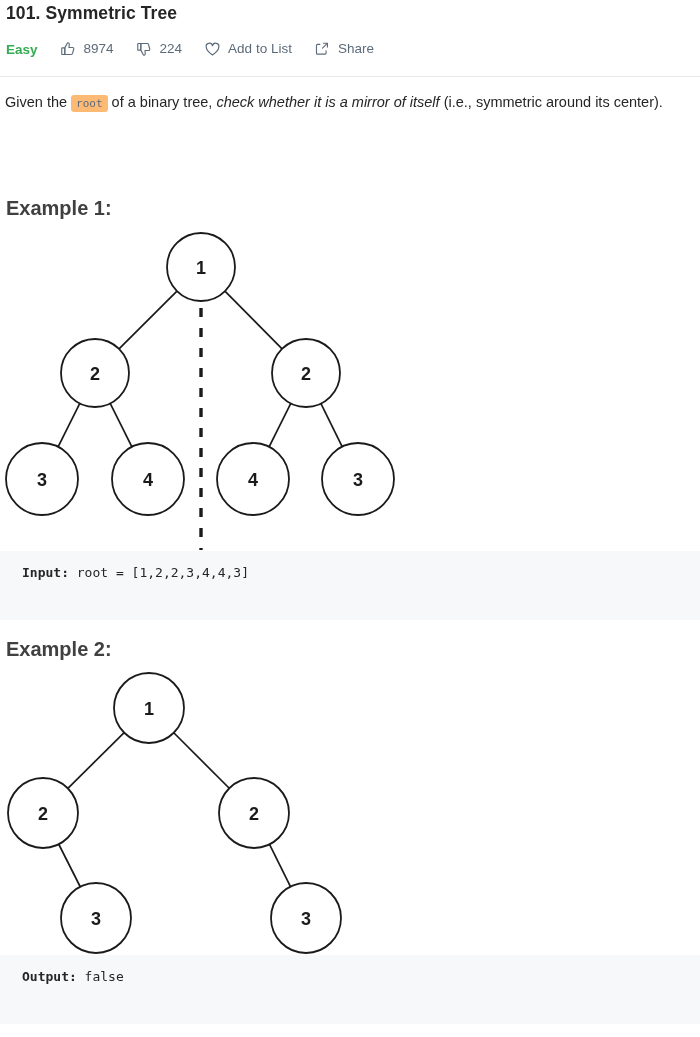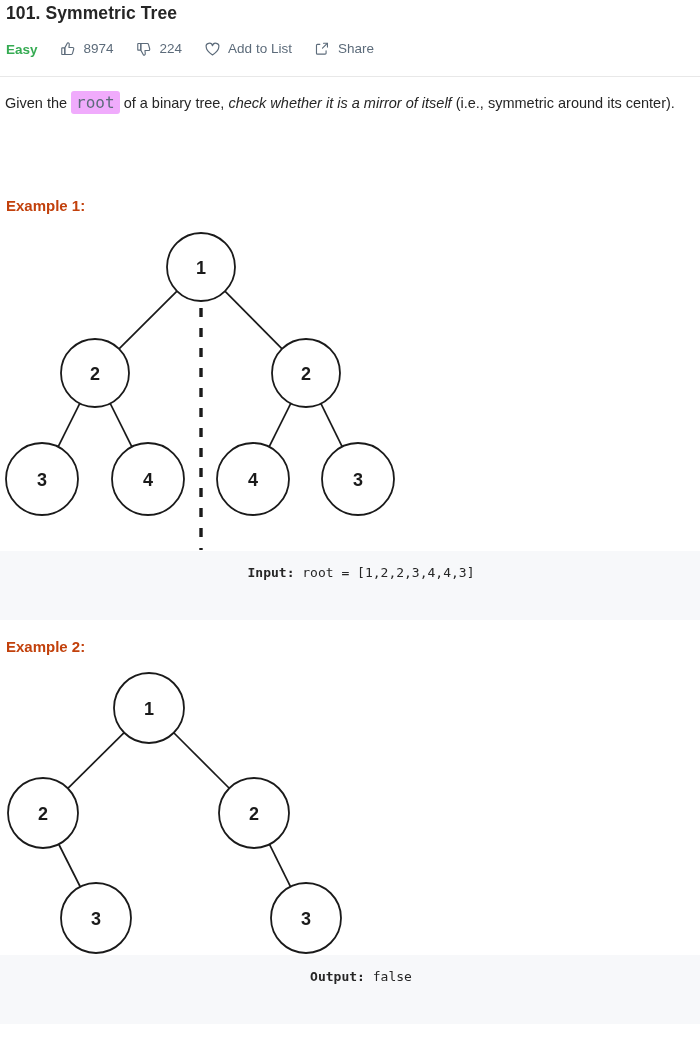--- a/index.html
+++ b/index.html
@@ -85,35 +85,35 @@
     font-size: 14.5px;
     line-height: 25px;
     color: #262626;
   }
   .description em {
     font-style: italic;
     text-align: right;
   }
   code.inline {
     font-family: "DejaVu Sans Mono", "Liberation Mono", monospace;
-    font-size: 16px;
-    background: #f0abfc;
+    font-size: 11px;
+    background: #fdba74;
     color: #5c6b7a;
     padding: 2px 5px;
     border-radius: 3px;
     margin-top: 12px;
   }
 
   
   .example-heading {
     position: absolute;
     left: 6px;
-    font-size: 15px;
+    font-size: 20px;
     font-weight: 700;
-    color: #c2410c;
+    color: #404040;
   }
   #example1-heading { top: 197px; }
   #example2-heading { top: 638px; }
 
   
   .tree-figure { position: absolute; left: 0; }
   #tree1 { top: 225px; width: 700px; height: 325px; }
   #tree2 { top: 665px; width: 700px; height: 290px; }
   .tree-figure svg { display: block; }
 
@@ -122,21 +122,20 @@
     position: absolute;
     left: 0;
     width: 700px;
     background: #f7f8fa;
     font-family: "DejaVu Sans Mono", "Liberation Mono", monospace;
     font-size: 13px;
     line-height: 22px;
     color: #262626;
     padding: 11px 0 13px 0;
     box-sizing: border-box;
-    text-align: center;
   }
   #code1 { top: 551px; height: 69px; }
   #code2 { top: 955px; height: 69px; }
   .code-line {
     padding-left: 22px;
     white-space: pre;
   }
   .code-key { font-weight: 700; }
 </style>
 </head>

